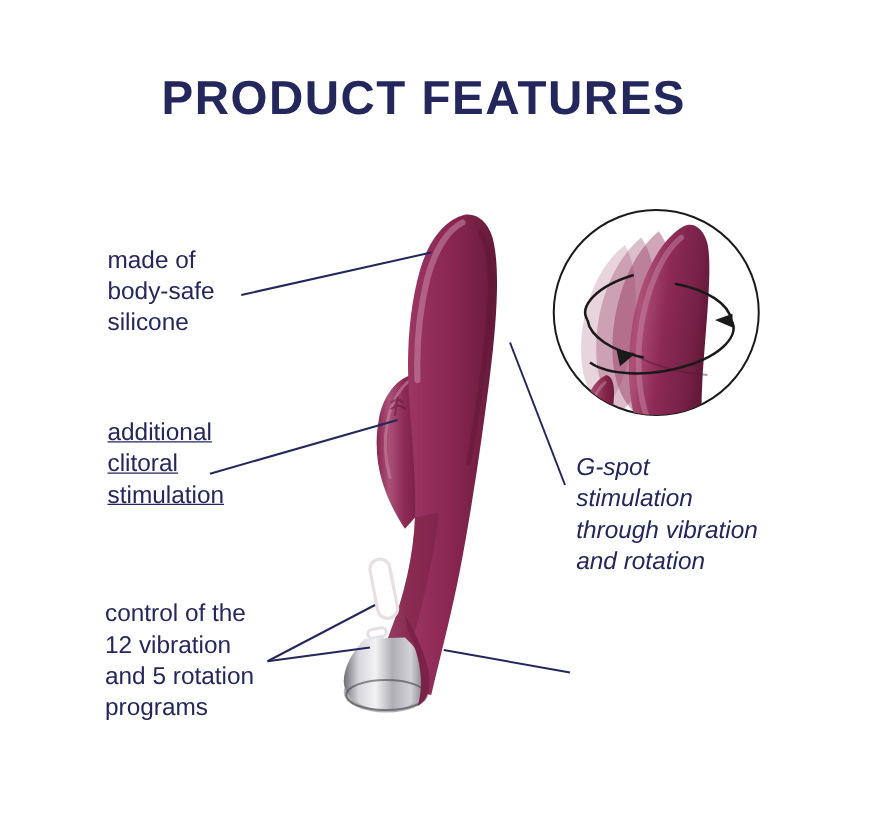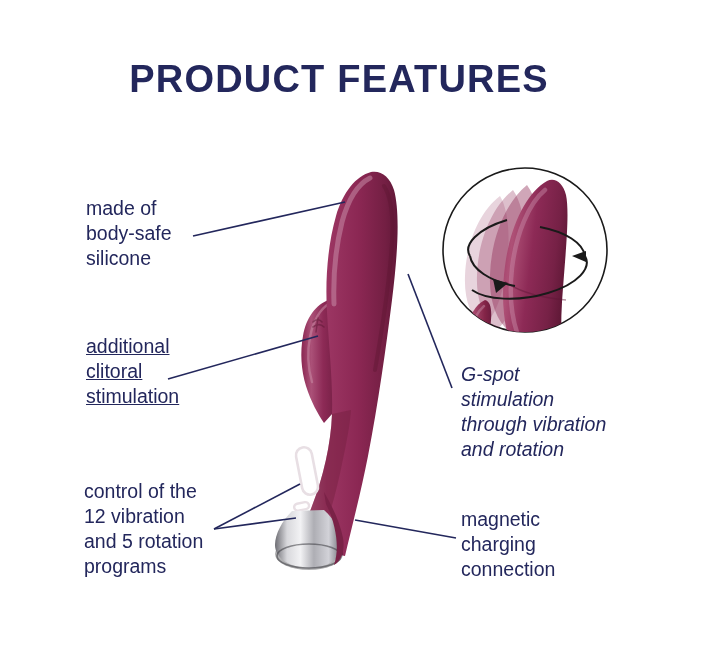--- a/index.html
+++ b/index.html
@@ -221,17 +221,14 @@
 clitoral
 stimulation</div>
   <div class="label" id="label-control">control of the
 12 vibration
 and 5 rotation
 programs</div>
   <div class="label" id="label-gspot">G-spot
 stimulation
 through vibration
 and rotation</div>
-  <div class="label" id="label-magnetic">magnetic
-charging
-connection</div>
 
 </div>
 
 </body></html>

